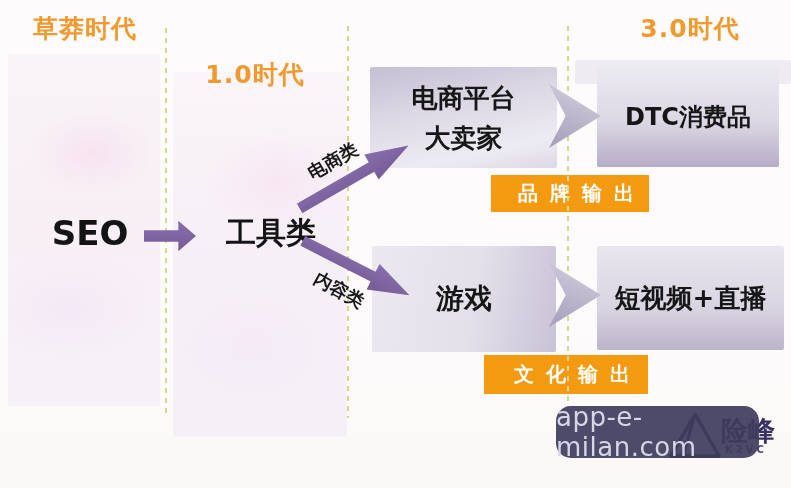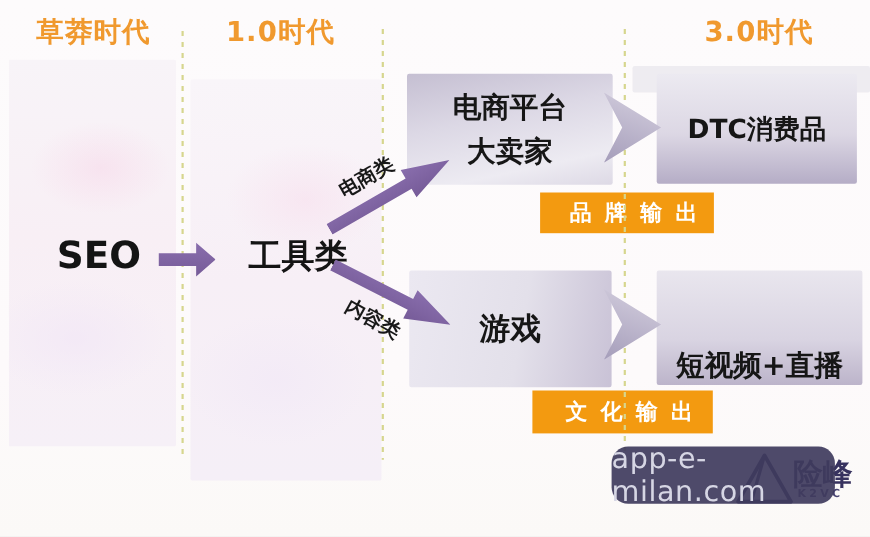--- a/index.html
+++ b/index.html
@@ -37,21 +37,21 @@
   
   .bigbox{z-index:2;border-radius:2px;color:#161616;font-weight:800;
     display:flex;flex-direction:column;align-items:center;justify-content:center;}
   .boxA{left:370px;top:67px;width:187px;height:101px;
     background:linear-gradient(168deg,#c5bfd2 0%,#dcd8e5 40%,#edebf2 78%,#ddd9e5 100%);}
   .boxB{left:597px;top:67px;width:182px;height:100px;
     background:linear-gradient(180deg,#eceaf1 0%,#dcd7e4 55%,#b5adc6 100%);}
   .boxC{left:372px;top:246px;width:184px;height:106px;
     background:linear-gradient(100deg,#ebe8f1 0%,#e3e0ea 55%,#c9c2d6 100%);}
   .boxD{left:597px;top:246px;width:187px;height:104px;
-    background:linear-gradient(180deg,#e9e6ee 0%,#d9d4e2 60%,#bcb4ca 100%);justify-content:flex-end;}
+    background:linear-gradient(180deg,#e9e6ee 0%,#d9d4e2 60%,#bcb4ca 100%);}
   .boxA .l1,.boxA .l2{font-size:26px;line-height:40px;text-align:right;}
   .boxB .l1{font-size:24px;}
   .boxC .l1{font-size:28px;}
   .boxD .l1{font-size:26px;}
   
   .chev{z-index:5;background:linear-gradient(200deg,#d6d1e0 0%,#a59dba 100%);
     clip-path:polygon(0 0,100% 50%,0 100%,32% 50%);}
   
   .badge{z-index:3;background:#f39a10;color:#ffffff;font-weight:800;font-size:20px;
     display:flex;align-items:center;justify-content:center;
@@ -70,21 +70,21 @@
 
   <div class="abs wash wash1"></div>
   <div class="abs wash wash2"></div>
   <div class="abs wash wash3"></div>
 
   <div class="abs vline" style="left:165px;top:28px;height:385px;"></div>
   <div class="abs vline" style="left:347px;top:26px;height:392px;"></div>
   <div class="abs vline" style="left:567px;top:26px;height:384px;"></div>
 
   <div class="abs era" style="left:0px;">草莽时代</div>
-  <div class="abs era" style="left:170px;">1.0时代</div>
+  <div class="abs era" style="left:170px;margin-top:46px;">1.0时代</div>
   <div class="abs era" style="left:605px;">3.0时代</div>
 
   <div class="abs flowtext" style="left:30px;top:213px;width:120px;font-size:34px;">SEO</div>
   <div class="abs blockarrow" style="left:144px;top:219px;width:52px;height:34px;"></div>
   <div class="abs flowtext" style="left:194px;top:213px;width:122px;font-size:30px;text-align:right;">工具类</div>
 
   <div class="abs blockarrow" style="left:291px;top:161px;width:126px;height:32px;transform:rotate(-30deg);"></div>
   <div class="abs branchlabel" style="left:292px;top:149px;width:82px;transform:rotate(-30deg);">电商类</div>
   <div class="abs blockarrow" style="left:296px;top:252px;width:120px;height:32px;transform:rotate(27deg);"></div>
   <div class="abs branchlabel" style="left:298px;top:278px;width:82px;transform:rotate(29deg);">内容类</div>

